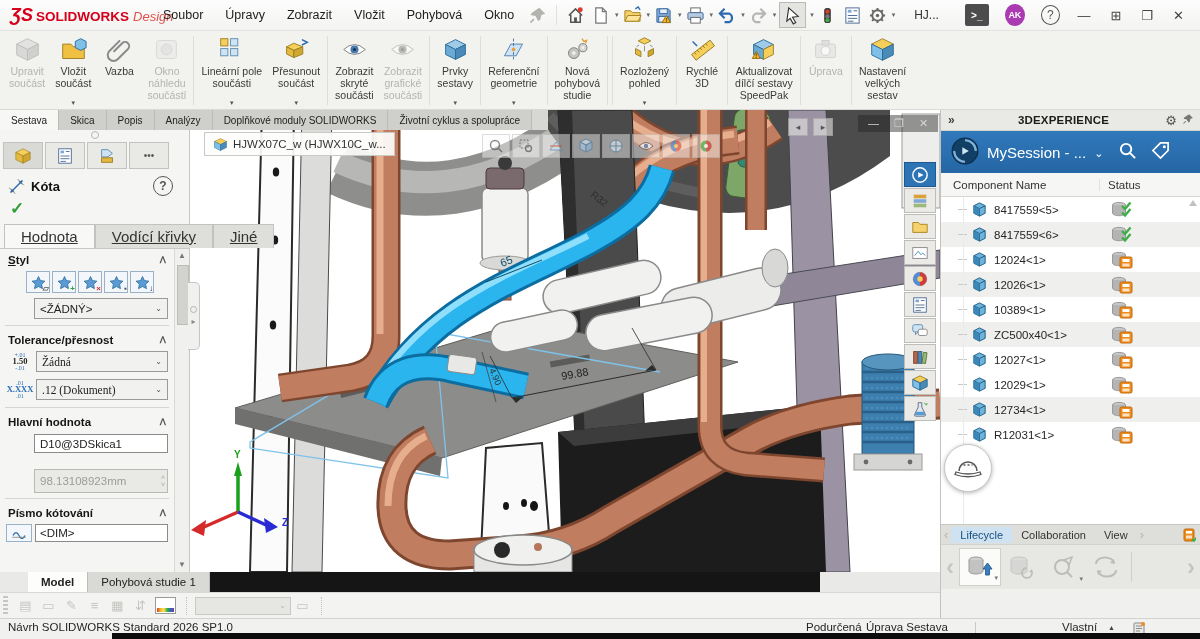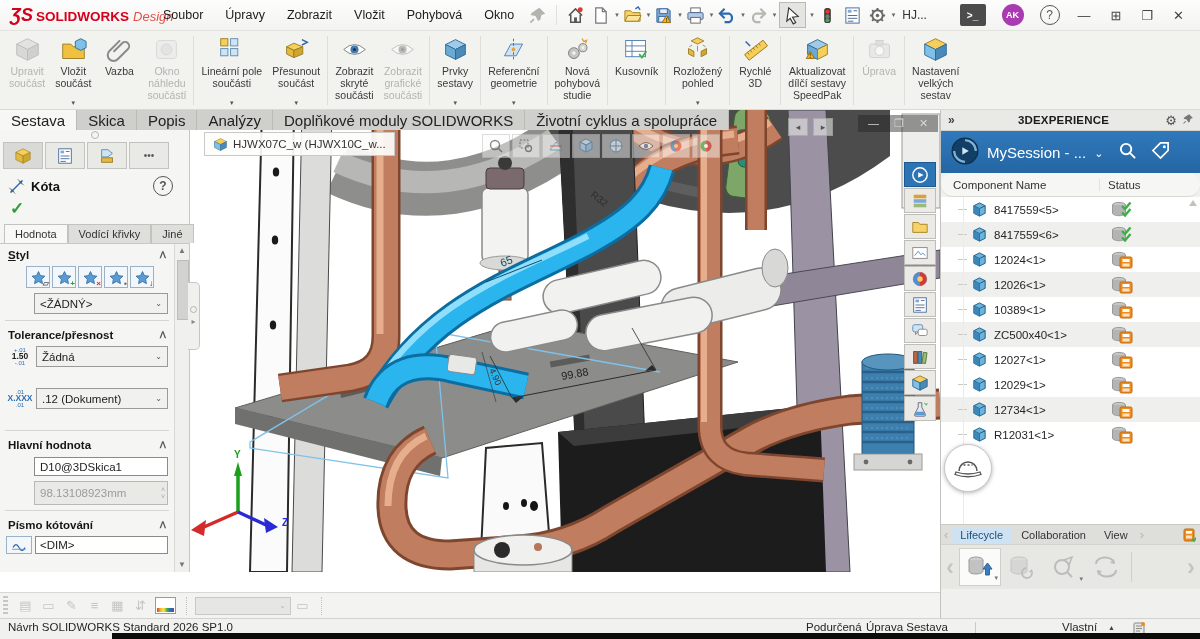--- a/index.html
+++ b/index.html
@@ -12,21 +12,21 @@
   .logo{display:flex;align-items:baseline;margin-left:10px;width:142px;white-space:nowrap;}
   .logo-ds{font-style:italic;font-weight:bold;color:#d6001c;font-size:18px;margin-right:3px;}
   .logo-main{font-weight:bold;color:#d6001c;font-size:13.5px;}
   .logo-sub{font-style:italic;color:#e2504a;font-size:13px;margin-left:4px;}
   .menu-item{padding:0 11px;font-size:12.5px;color:#1c1c1c;cursor:default;}
   .tb-btn{height:24px;display:flex;align-items:center;justify-content:center;margin:0 2px;position:relative;padding:0 1px;}
   .tb-btn svg{width:19px;height:19px;}
   .tb-btn.boxed{border:1px solid #b9b9b6;background:#e4e4e1;padding:0 3px;}
   .dd-mini{font-size:7px;color:#666;margin:0 1px 0 2px;align-self:center;}
   .tb-sep{width:1px;height:20px;background:#e0e0dd;margin:0 6px;}
-  .doc-short{font-size:12px;color:#333;margin:0 6px;}
+  .doc-short{font-size:12px;color:#333;margin:0 18px;}
   .terminal-tile{width:26px;height:22px;background:#4c4c4c;color:#fff;font-size:10px;font-weight:bold;
      display:flex;align-items:center;justify-content:center;border-radius:2px;margin:0 8px;}
   .avatar{width:22px;height:22px;border-radius:50%;background:#a93ab2;color:#fff;font-size:9px;
      font-weight:bold;display:flex;align-items:center;justify-content:center;margin:0 8px;}
   .help-circ{width:18px;height:18px;border-radius:50%;border:1.6px solid #555;color:#555;font-size:12px;
      display:flex;align-items:center;justify-content:center;margin:0 8px;}
   .winglyph{color:#444;font-size:13px;margin:0 10px;}
   
   .ribbon{position:absolute;top:30px;left:0;width:1200px;height:80px;background:#f2f2ef;
     border-bottom:1px solid #d9d9d6;display:flex;align-items:stretch;padding:2px 0 0 4px;
@@ -35,21 +35,21 @@
   .rbtn .ric{width:27px;height:27px;flex:0 0 auto;}
   .rbtn .ric svg{width:27px;height:27px;}
   .rbtn .rlab{font-size:10.5px;line-height:12px;text-align:center;color:#3a3a3a;margin-top:2px;white-space:nowrap;}
   .rbtn.dis .rlab{color:#b3b3b0;}
   .rbtn.dis .ric{filter:grayscale(1) opacity(.45);}
   .rbtn .rdd{font-size:7px;color:#555;margin-top:auto;padding-bottom:1px;}
   .rsep{width:1px;background:#dddddb;margin:4px 2px;}
   .ribbon-collapse{position:absolute;right:12px;bottom:4px;color:#666;font-size:11px;z-index:9;}
   
   .cmdtabs{position:absolute;top:110px;left:0;width:548px;height:20px;background:#d7d7d3;display:flex;z-index:8;}
-  .ctab{padding:0 11px;font-size:15px;color:#222;background:#cfcfcb;border-right:1px solid #bbbbb8;
+  .ctab{padding:0 11px;font-size:10px;color:#222;background:#cfcfcb;border-right:1px solid #bbbbb8;
     display:flex;align-items:center;white-space:nowrap;}
   .ctab.active{background:#f7f7f5;}
   
   .viewport{position:absolute;top:110px;left:190px;width:750px;height:462px;background:#fff;z-index:1;}
   .viewport svg.scene{position:absolute;inset:0;}
   .doc-tab{position:absolute;top:22px;left:14px;height:22px;background:rgba(253,253,252,.92);
     border:1px solid #c9c9c6;display:flex;align-items:center;padding:0 8px;font-size:11.5px;color:#333;z-index:4;}
   .doc-tab svg{width:15px;height:15px;margin-right:5px;}
   .hud{position:absolute;top:24px;left:292px;display:flex;gap:2px;z-index:4;opacity:.85;}
   .hud-btn{width:26px;height:22px;background:rgba(250,250,250,.55);border:1px solid rgba(140,140,140,.35);
@@ -72,43 +72,43 @@
   .pm-grip i{width:6px;height:6px;border:1px solid #b5b5b2;border-radius:50%;}
   .pm-tabs{display:flex;height:30px;padding-left:3px;align-items:flex-end;}
   .pm-tab{width:40px;height:27px;border:1px solid #c2c2bf;background:#e9e9e6;display:flex;
     align-items:center;justify-content:center;margin-right:2px;box-sizing:border-box;font-size:10px;color:#555;}
   .pm-tab svg{width:18px;height:18px;}
   .pm-tab.active{background:#d9d9d5;}
   .pm-title{display:flex;align-items:center;padding:7px 8px 2px;font-weight:bold;font-size:13px;color:#111;}
   .pm-title svg{width:17px;height:17px;margin-right:6px;}
   .pm-ok{padding:2px 10px 4px;color:#2f9e36;font-size:17px;font-weight:bold;line-height:18px;}
   .pm-subtabs{display:flex;margin:2px 0 0 4px;}
-  .pm-subtab{padding:3px 10px;font-size:11px;background:#deded а;background:#dededa;border:1px solid #c2c2bf;
-    border-bottom:none;color:#333;white-space:nowrap;}
+  .pm-subtab{padding:3px 16px;font-size:15px;background:#deded а;background:#dededa;border:1px solid #c2c2bf;
+    border-bottom:none;color:#333;white-space:nowrap;text-decoration:underline;}
   .pm-subtab.active{background:#f8f8f6;}
   .pm-scroll{flex:1;position:relative;border-top:1px solid #c8c8c5;background:#f5f5f3;padding-right:15px;}
   .pm-scrollbar{position:absolute;right:0;top:0;bottom:0;width:14px;background:#f0f0ee;border-left:1px solid #d8d8d5;}
   .pm-scrollbar .arr{position:absolute;left:0;width:14px;height:14px;color:#777;font-size:8px;text-align:center;line-height:14px;}
   .pm-scrollbar .thumb{position:absolute;left:2px;top:16px;width:10px;height:58px;background:#d2d2cf;border:1px solid #bcbcb9;}
   .pm-sec-h{display:flex;align-items:center;font-weight:bold;font-size:11.5px;padding:5px 8px 3px;color:#161616;}
   .pm-sec-h .chev{margin-left:auto;color:#555;font-size:9px;}
   .style-row{display:flex;gap:2px;padding:2px 0 3px 26px;}
   .sbtn{width:24px;height:22px;border:1px solid #9ab2c8;background:#f3f7fb;display:flex;
     align-items:center;justify-content:center;position:relative;box-sizing:border-box;}
   .sbtn svg{width:17px;height:15px;}
   .sbtn .badge{position:absolute;right:0;bottom:-1px;font-size:8px;font-weight:bold;line-height:8px;}
   .pm-dd{height:19px;border:1px solid #9a9a97;background:#f1f1ef;display:flex;align-items:center;
     padding:0 5px;font-size:11.5px;margin:2px 6px 6px 34px;color:#222;}
   .pm-dd .dda{margin-left:auto;font-size:8px;color:#555;}
   hr.pm-sep{border:none;border-top:1px solid #d5d5d2;margin:3px 5px;}
-  .tol-row{display:flex;align-items:center;margin:2px 6px 21px 6px;}
+  .tol-row{display:flex;align-items:center;margin:2px 6px 7px 6px;font-family:Liberation Serif, serif;}
   .tol-ic{width:28px;text-align:center;color:#2a6db5;font-size:6px;line-height:6px;}
   .tol-ic b{color:#222;font-size:8.5px;}
   .tol-row .pm-dd{flex:1;margin:0 0 0 2px;}
-  .pm-input{height:17px;border:1px solid #8a8a88;background:#fff;margin:3px 6px 5px 34px;
+  .pm-input{height:17px;border:1px solid #8a8a88;background:#fff;margin:3px 6px 16px 34px;
     display:flex;align-items:center;padding:0 5px;font-size:11.5px;}
   .pm-spin{height:22px;border:1px solid #b8b8b5;background:#e9e9e6;color:#9c9c9a;margin:4px 6px 5px 34px;
     display:flex;align-items:center;padding:0 5px;font-size:11.5px;position:relative;}
   .pm-spin .spins{position:absolute;right:2px;top:0;bottom:0;display:flex;flex-direction:column;
     justify-content:center;font-size:7px;color:#aaa;line-height:7px;}
   .font-row{display:flex;align-items:flex-start;margin:2px 6px 0 6px;}
   .font-ic{width:24px;height:16px;border:1px solid #9ab2c8;background:#f3f7fb;display:flex;
     align-items:center;justify-content:center;margin-right:3px;}
   .font-ic svg{width:16px;height:12px;}
   .font-field{flex:1;height:16px;border:1px solid #8a8a88;background:#fff;display:flex;
@@ -124,21 +124,21 @@
   .rp-head .dbl{margin:0 7px;color:#444;font-size:12px;font-weight:bold;}
   .rp-title{flex:1;text-align:center;font-weight:bold;font-size:11.5px;color:#1c1c1c;letter-spacing:.2px;}
   .rp-gear{color:#555;font-size:13px;margin-right:5px;}
   .rp-pin svg{width:12px;height:12px;margin-right:6px;}
   .rp-blue{height:42px;background:linear-gradient(#3079bb,#2566a4);display:flex;align-items:center;color:#fff;flex:0 0 auto;}
   .rp-compass{margin:0 8px 0 10px;}
   .rp-session{font-size:15px;}
   .rp-sess-chev{font-size:11px;margin:3px 8px 0 8px;}
   .rp-blue svg.wicon{width:19px;height:19px;margin:0 7px;}
   .rp-cols{height:23px;display:flex;align-items:center;background:#f6f6f4;border-bottom:1px solid #d8d8d5;
-    font-size:11.5px;color:#333;flex:0 0 auto;border-radius:12px;}
+    font-size:11.5px;color:#333;flex:0 0 auto;}
   .rp-col-name{padding-left:12px;flex:1;}
   .rp-col-status{width:92px;border-left:1px solid #e2e2df;padding-left:8px;}
   .rp-list{height:327px;background:#fff;overflow:hidden;position:relative;flex:0 0 auto;}
   .rp-list::before{content:"";position:absolute;left:22px;top:0;height:100%;border-left:1px solid #ebebe9;}
   .rp-row{height:25px;display:flex;align-items:center;}
   .rp-row.alt{background:#efefed;align-items:center;}
   .rp-row:first-child{margin-top:-6px;}
   .rp-tick{width:9px;height:0;border-top:1px solid #c9c9c6;margin-left:17px;flex:0 0 auto;}
   .rp-ic{margin:0 6px 0 4px;display:flex;flex:0 0 auto;}
   .rp-name{font-size:11.5px;color:#262626;flex:1;}
@@ -405,30 +405,20 @@
         <div class="ric"><svg viewBox="0 0 30 30">
             <circle cx="11" cy="19" r="6" fill="#c5c5c2" stroke="#777"></circle>
             <circle cx="11" cy="19" r="2" fill="#f3f3f1"></circle>
             <circle cx="21" cy="13" r="4.5" fill="#d5d5d2" stroke="#777"></circle>
             <circle cx="21" cy="13" r="1.6" fill="#f3f3f1"></circle>
             <path d="M20 3l2 3 3-1-1 3" fill="none" stroke="#e8a13a" stroke-width="1.6"></path>
           </svg></div>
         <div class="rlab"><span>Nová</span><br><span>pohybová</span><br><span>studie</span></div>
       </div>
       <div class="rsep"></div>
-      <div class="rbtn">
-        <div class="ric"><svg viewBox="0 0 30 30">
-            <rect x="3" y="5" width="22" height="18" fill="#fff" stroke="#4a7ab0"></rect>
-            <line x1="3" y1="11" x2="25" y2="11" stroke="#4a7ab0"></line>
-            <line x1="3" y1="17" x2="25" y2="17" stroke="#4a7ab0"></line>
-            <line x1="10" y1="5" x2="10" y2="23" stroke="#4a7ab0"></line>
-            <path d="M18 20l3 4 5-7" stroke="#3fae49" stroke-width="2" fill="none"></path>
-          </svg></div>
-        <div class="rlab"><span>Kusovník</span></div>
-      </div>
       <div class="rsep"></div>
       <div class="rbtn">
         <div class="ric"><svg viewBox="0 0 30 30">
             <path d="M15 2 22 5.5 15 9 8 5.5Z" fill="#f5cf5a" stroke="#9a7c22"></path>
             <path d="M5 14l6 3v6l-6-3z" fill="#e3b93f" stroke="#9a7c22"></path>
             <path d="M25 14l-6 3v6l6-3z" fill="#cfa72e" stroke="#9a7c22"></path>
             <path d="M15 11v6M9 10l-3 2M21 10l3 2" stroke="#888" fill="none"></path>
           </svg></div>
         <div class="rlab"><span>Rozložený</span><br><span>pohled</span></div>
         <div class="rdd">▾</div>
@@ -1235,20 +1225,27 @@
     <div class="rp-fill"></div>
     <div class="helmet">
       <svg width="30" height="24" viewBox="0 0 30 24">
           <path d="M6 15a9 9 0 0 1 18 0" fill="#fff" stroke="#555" stroke-width="1.5"></path>
           <path d="M3 16q12 4 24 0l1 2.5q-13 4.5-26 0z" fill="#fff" stroke="#555" stroke-width="1.3"></path>
           <path d="M10.5 9h9" stroke="#555" stroke-width="1.4" stroke-dasharray="2 2"></path>
         </svg>
     </div>
   </div>
 
+  <div class="btabs" id="btabs">
+      <span class="bt-spacer"></span>
+      <span class="btab active">Model</span>
+      <span class="btab">Pohybová studie 1</span>
+      <div class="bt-dark"></div>
+      <div class="bt-light"></div>
+    </div>
 
   <div class="motionbar">
     <span class="mb-grip"></span>
     <span class="mb-ic">▤</span>
     <span class="mb-ic">▭</span>
     <span class="mb-ic">✎</span>
     <span class="mb-ic">≡</span>
     <span class="mb-ic">▦</span>
     <span class="mb-ic">⇵</span>
     <span class="mb-layers"></span>

